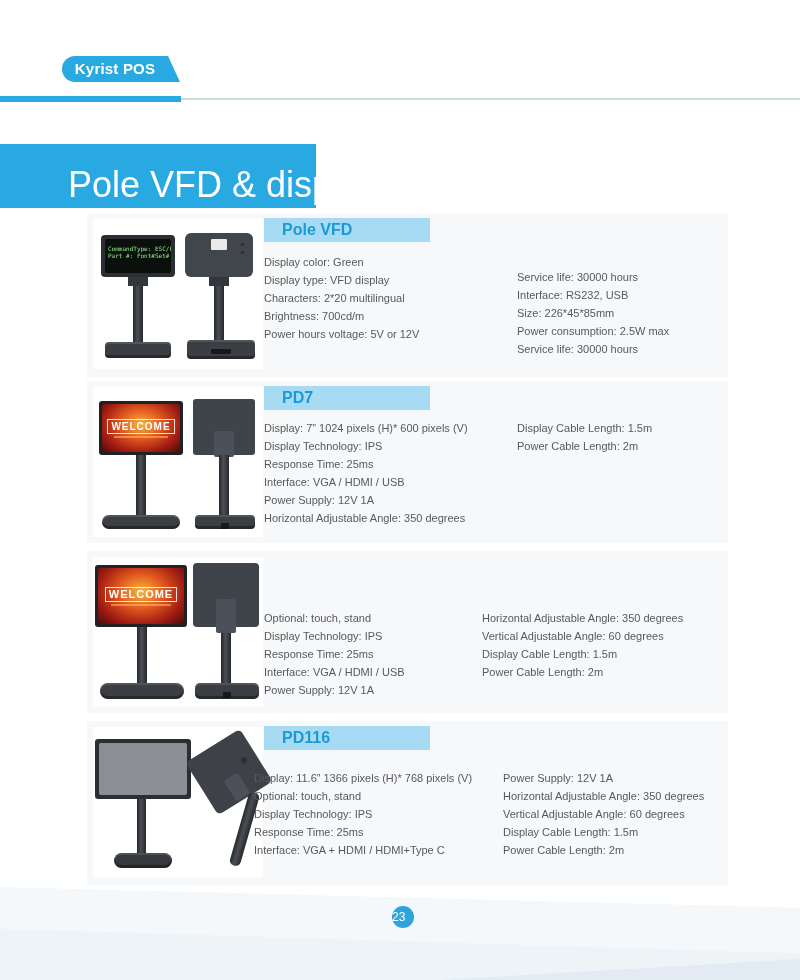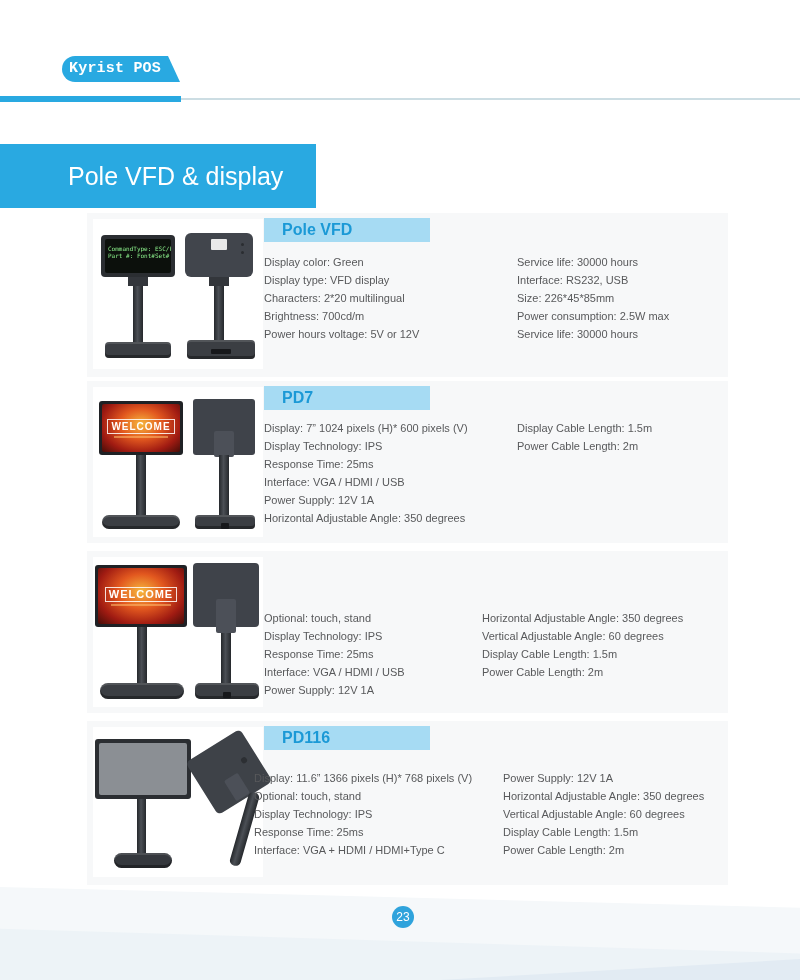--- a/index.html
+++ b/index.html
@@ -10,30 +10,30 @@
     --card-bg:#f7f8f9;
     --spec-text:#58595b;
     --vfd-green:#8cf08c;
   }
   html,body{margin:0;padding:0;}
   body{
     width:800px;height:980px;position:relative;background:#fff;
     font-family:"Liberation Sans", sans-serif;overflow:hidden;
   }
   
-  .badge{position:absolute;left:62px;top:56px;width:118px;height:41px;font-family:Liberation Mono, monospace;}
+  .badge{position:absolute;left:62px;top:56px;width:118px;height:41px;}
   .badge svg{position:absolute;left:0;top:0;}
   .badge-label{
     position:absolute;left:0;top:0;width:106px;height:26px;line-height:26px;
     text-align:center;color:#fff;font-weight:bold;font-size:15px;letter-spacing:.2px;
   }
   .rule-thin{position:absolute;left:0;top:98px;width:800px;height:2px;background:#ccdde3;}
   .rule-blue{position:absolute;left:0;top:96px;width:181px;height:6px;background:var(--accent);}
   .banner{position:absolute;left:0;top:144px;width:316px;height:64px;background:var(--accent);}
-  .banner-title{position:absolute;left:68px;top:0;line-height:64px;font-size:25px;color:#fff;white-space:nowrap;}
+  .banner-title{position:absolute;left:68px;top:9px;line-height:64px;font-size:36px;color:#fff;white-space:nowrap;}
   
   .card{position:absolute;left:87px;width:641px;background:var(--card-bg);}
   .photo{position:absolute;left:6px;top:6px;width:170px;height:150px;background:#fff;}
   .hdr{position:absolute;left:177px;top:5px;width:166px;height:24px;background:var(--hdr-bg);}
   .hdr span{display:block;padding-left:18px;line-height:24px;font-size:16px;font-weight:bold;color:var(--hdr-text);}
   .specs{position:absolute;font-size:11px;color:var(--spec-text);}
   .spec-line{height:18px;line-height:18px;white-space:nowrap;}
   
   .photo div{position:absolute;}
   .head{background:#2b2e32;border-radius:4px;}
@@ -63,21 +63,21 @@
   .blabel{background:#e9e9e9;border-radius:1px;}
   .notch{background:#17181b;border-radius:1px;}
   
   .footer-waves{position:absolute;left:0;top:885px;width:800px;height:95px;}
   .footer-waves div{position:absolute;left:0;top:0;width:800px;height:95px;}
   .wave-a{background:#f5f8fa;clip-path:polygon(0 2%, 100% 24%, 100% 100%, 0 100%);}
   .wave-b{background:#edf3f7;clip-path:polygon(0 46%, 100% 72%, 100% 100%, 0 100%);}
   .wave-c{background:#e2ebf3;clip-path:polygon(55% 100%, 100% 78%, 100% 100%);}
   .pagenum{
     position:absolute;left:392px;top:906px;width:22px;height:22px;border-radius:50%;
-    background:#2fa3dc;color:#fff;font-size:12px;line-height:22px;text-align:center;
+    background:#2fa3dc;color:#fff;font-size:12px;line-height:22px;
   }
 </style>
 </head>
 <body>
 
 <div class="badge">
   <svg width="118" height="26" viewBox="0 0 118 26">
     <path d="M13 0 H106 L118 26 H13 A13 13 0 0 1 13 0 Z" fill="#29a9e1"></path>
   </svg>
   <div class="badge-label">Kyrist POS</div>
@@ -116,21 +116,21 @@
   <div class="hdr">
     <span>Pole VFD</span>
   </div>
   <div class="specs" style="left:177px;top:40px">
       <div class="spec-line">Display color: Green</div>
       <div class="spec-line">Display type: VFD display</div>
       <div class="spec-line">Characters: 2*20 multilingual</div>
       <div class="spec-line">Brightness: 700cd/m</div>
       <div class="spec-line">Power hours voltage: 5V or 12V</div>
     </div>
-  <div class="specs" style="left:430px;top:40px">
+  <div class="specs" style="left:430px;top:55px">
       <div class="spec-line">Service life: 30000 hours</div>
       <div class="spec-line">Interface: RS232, USB</div>
       <div class="spec-line">Size: 226*45*85mm</div>
       <div class="spec-line">Power consumption: 2.5W max</div>
       <div class="spec-line">Service life: 30000 hours</div>
     </div>
 </section>
 
 <section class="card" style="top:381px;height:162px">
   <div class="photo">

